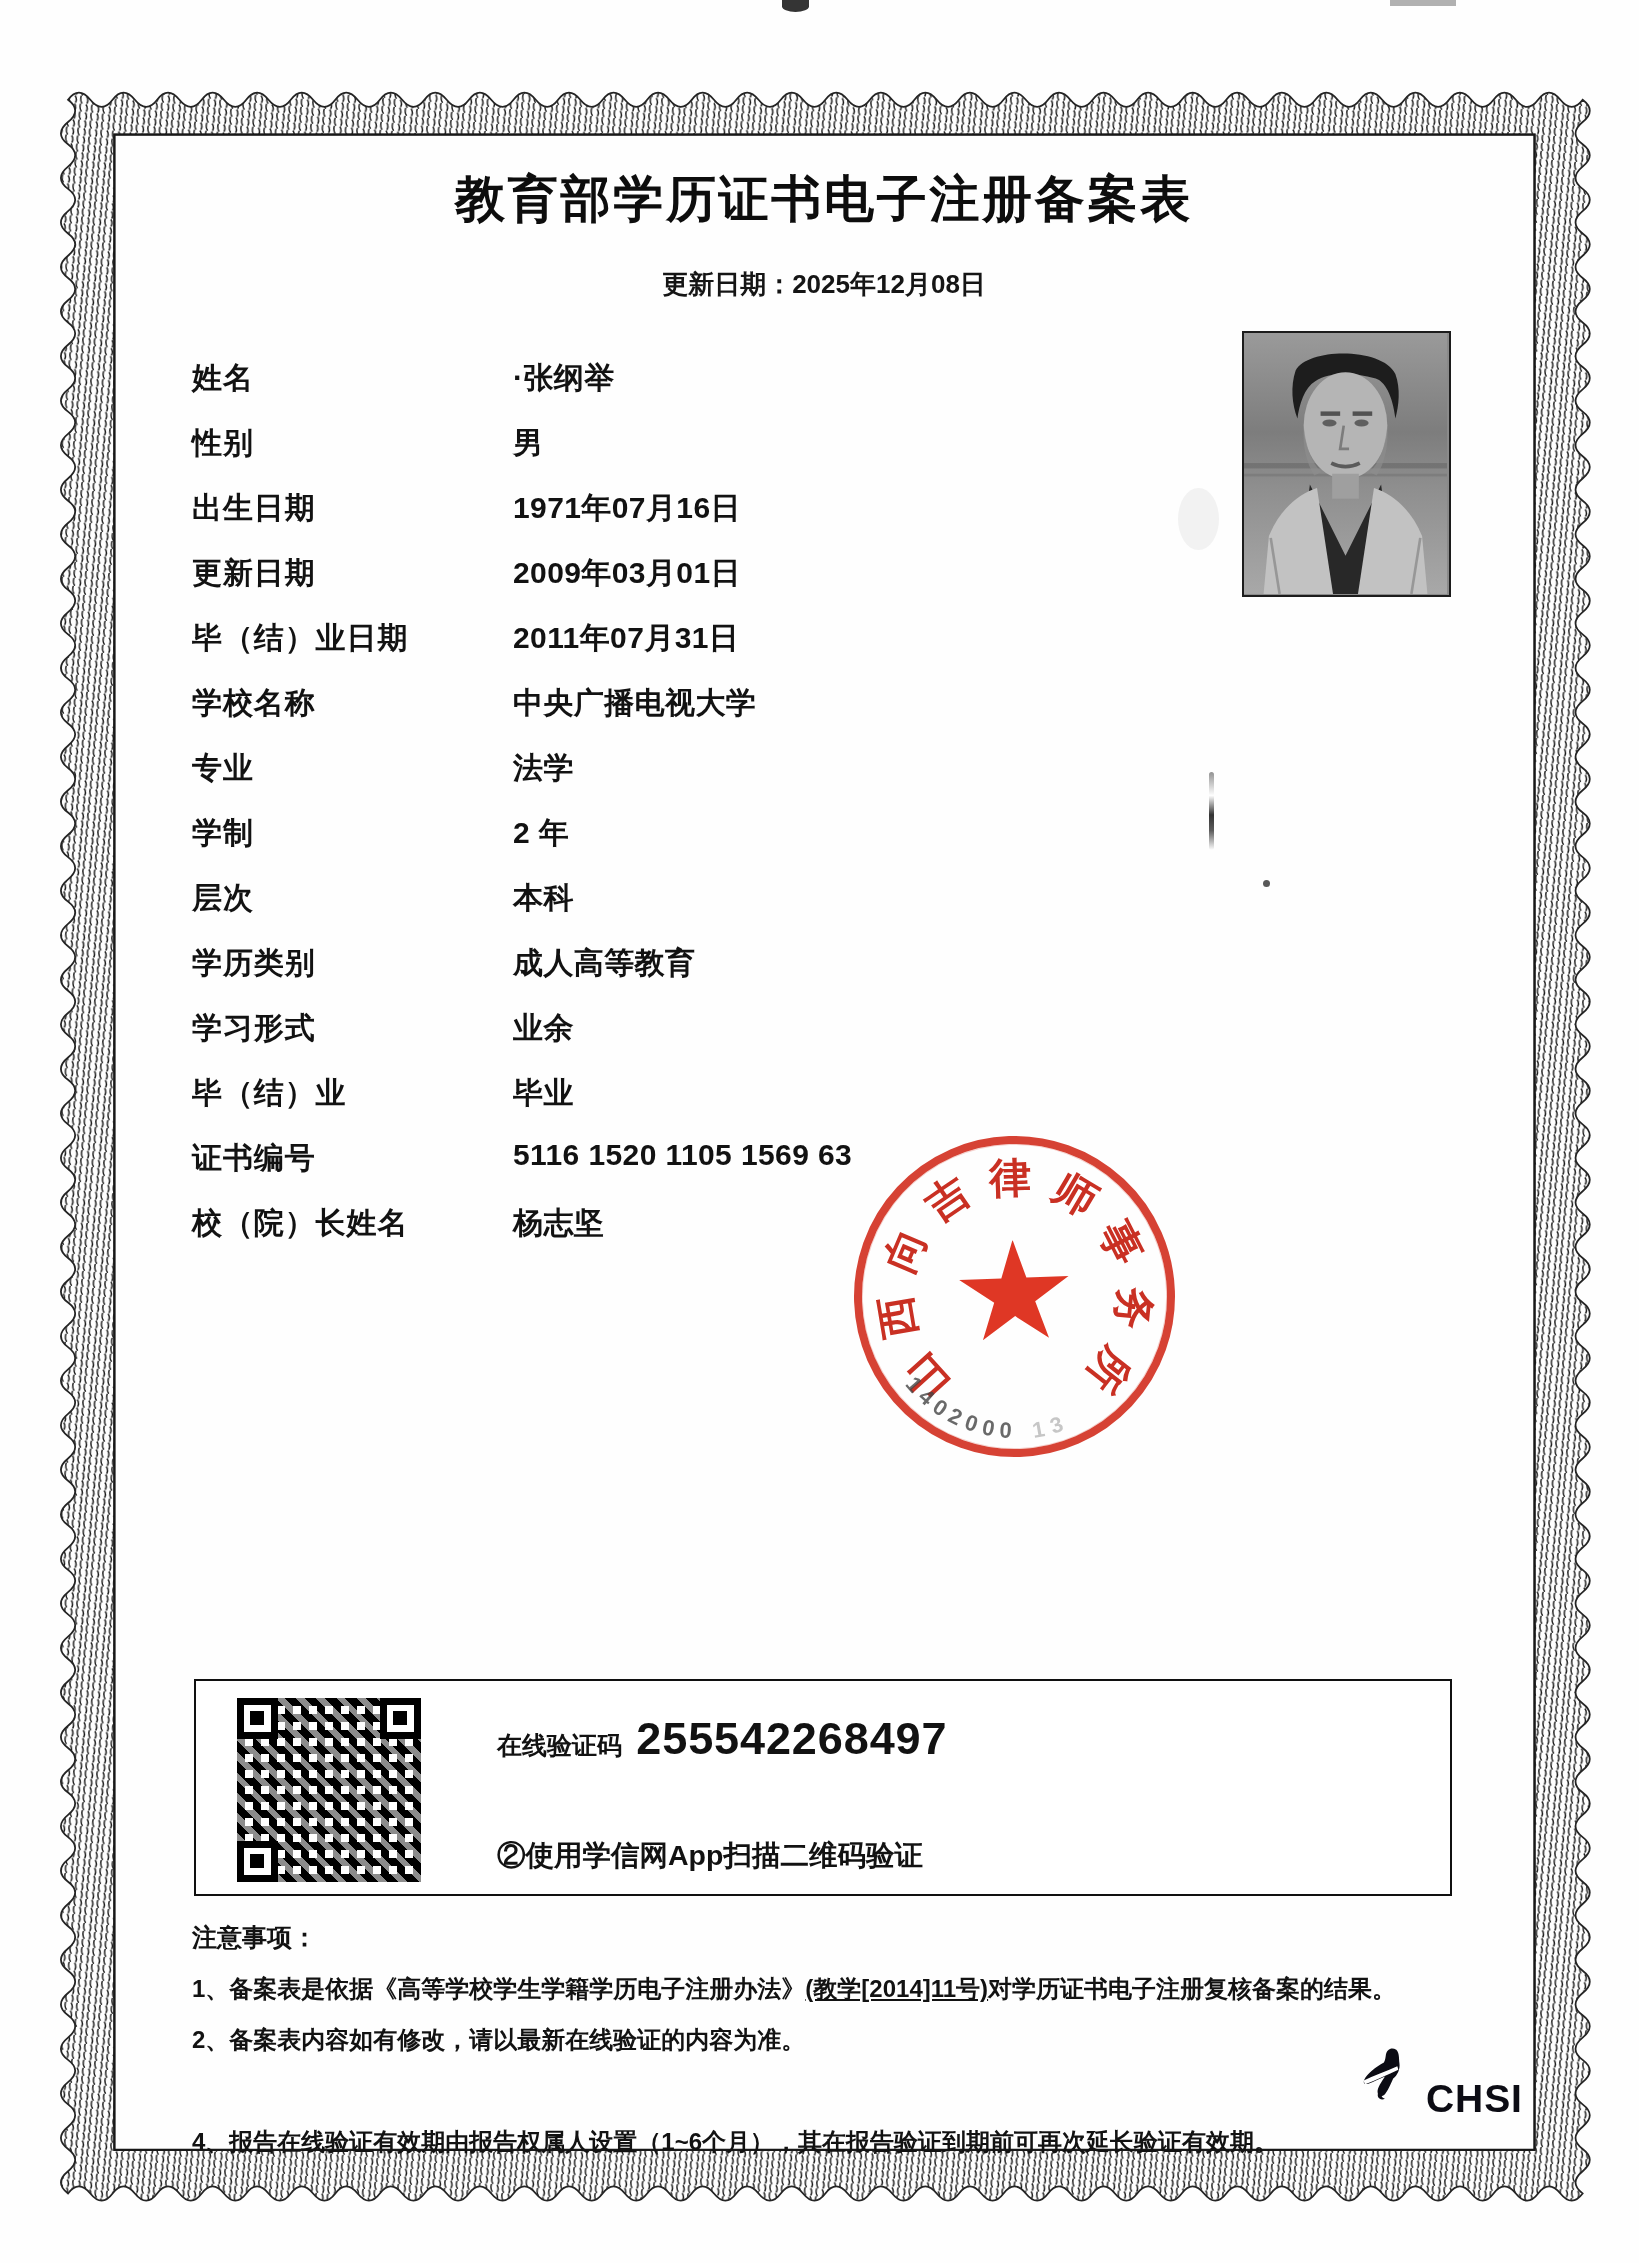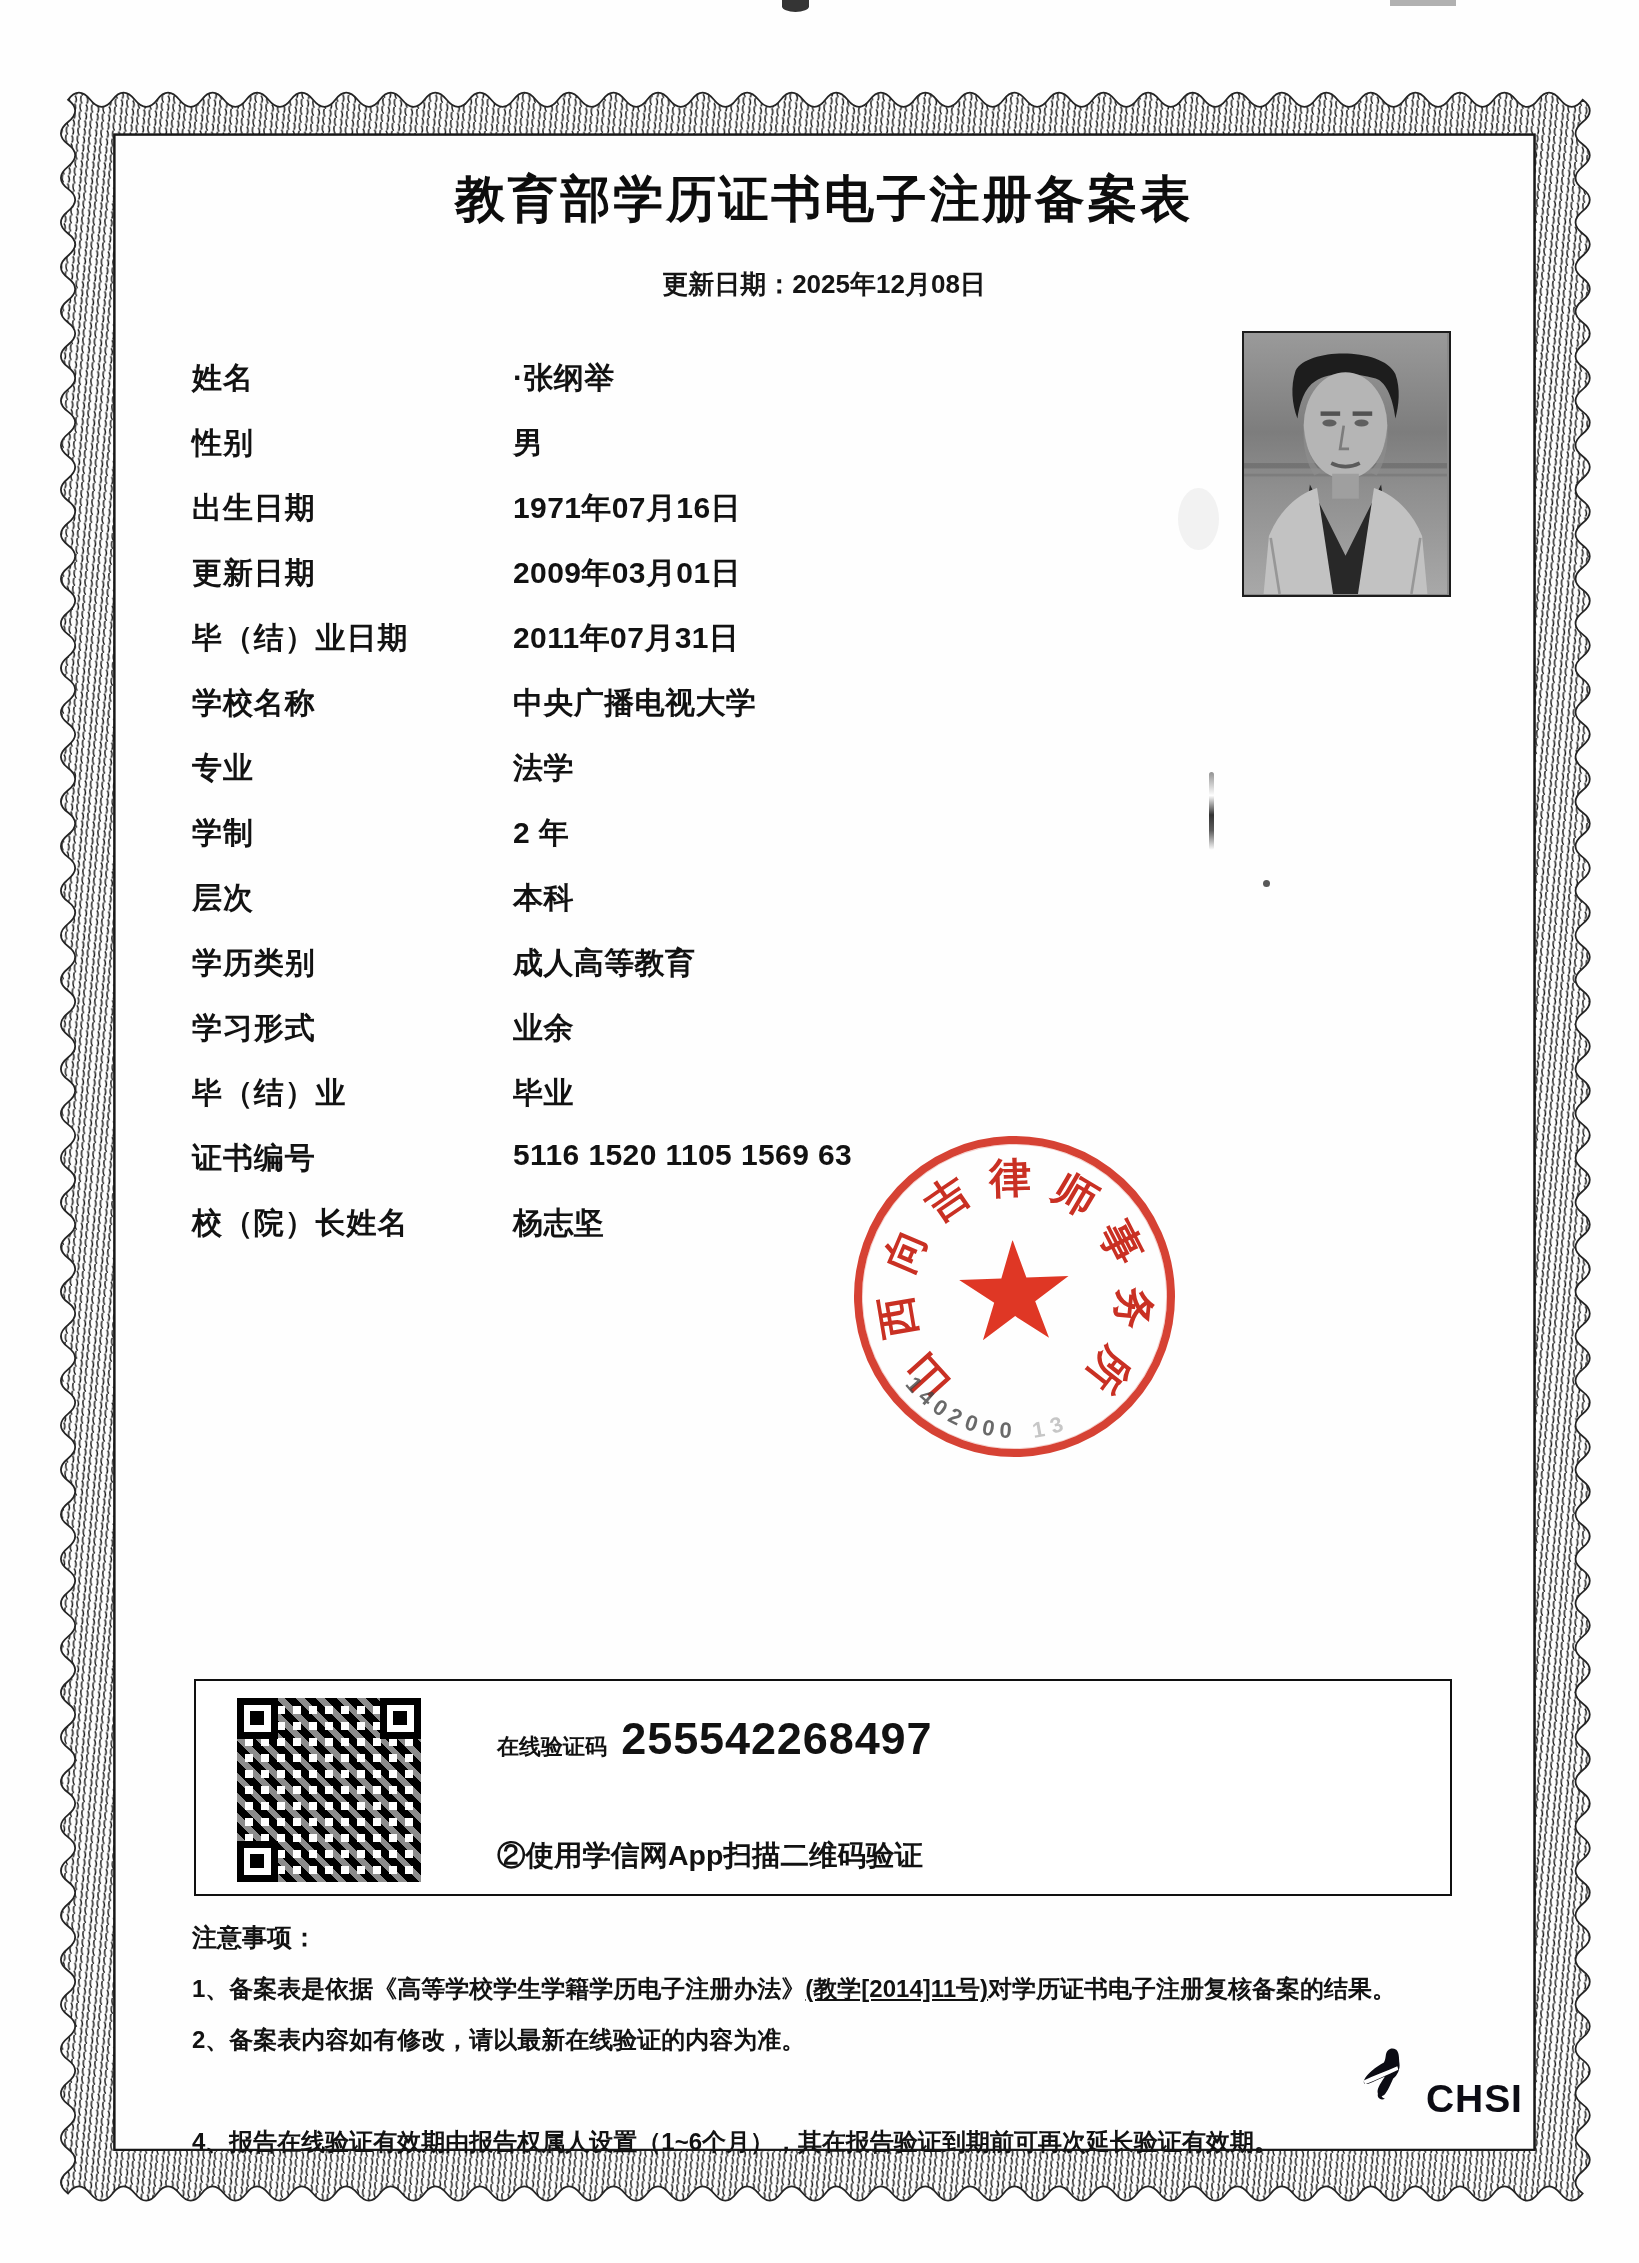--- a/index.html
+++ b/index.html
@@ -41,21 +41,21 @@
   .qr{position:absolute;left:41px;top:17px;width:184px;height:184px;background-color:#fff;
       background-image:
         repeating-linear-gradient(90deg,#000 0 8px,transparent 8px 16px),
         repeating-linear-gradient(0deg,#000 0 8px,#fff 8px 16px);}
   .qr::after{content:"";position:absolute;inset:0;
         background:repeating-linear-gradient(45deg,#fff 0 6.2px,transparent 6.2px 14.3px);opacity:.55;}
   .finder{position:absolute;width:41px;height:41px;border:7.1px solid #000;background:#fff;box-sizing:border-box;z-index:2;}
   .finder::after{content:"";position:absolute;left:6.2px;top:6.2px;width:14.3px;height:14.3px;background:#000;}
   .finder.tl{left:0;top:0;} .finder.tr{right:0;top:0;} .finder.bl{left:0;bottom:0;}
   .vcode-row{position:absolute;left:301px;top:32px;display:flex;align-items:baseline;}
-  .vcode-label{font-size:22px;font-weight:600;}
+  .vcode-label{font-size:25px;font-weight:600;}
   .vcode{font-size:45px;font-weight:800;margin-left:14.3px;letter-spacing:0.9px;}
   .vline{position:absolute;left:301px;font-size:28.5px;font-weight:600;white-space:nowrap;}
   .vline1{top:105px;} .vline2{top:156px;}
 
   
   .notes-heading{position:absolute;left:192px;top:1921px;font-size:25px;font-weight:800;font-family:Liberation Mono, monospace;}
   .note{position:absolute;left:192px;width:1301px;font-size:24px;font-weight:600;white-space:nowrap;
         top:calc(1973px + var(--i) * 51px);}
   .note .u{text-decoration:underline;}
 

